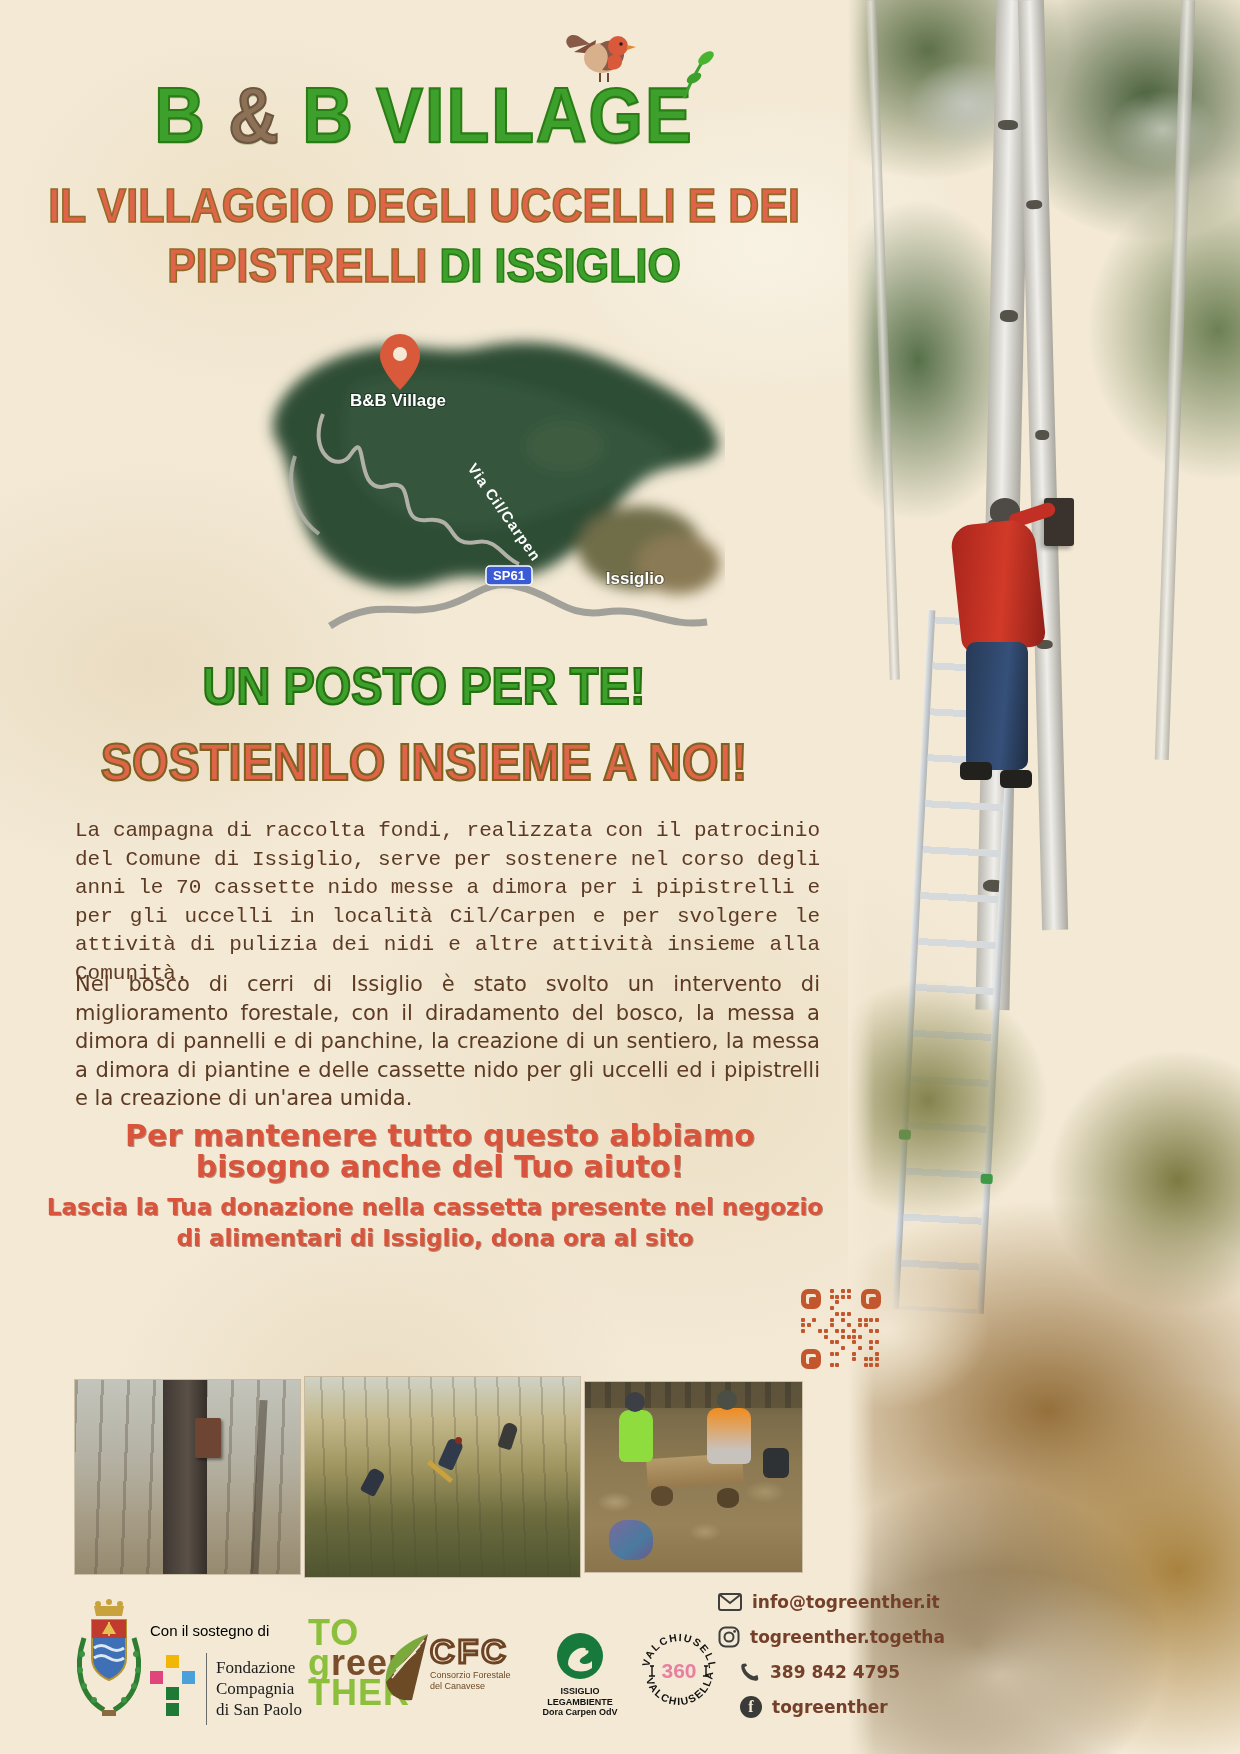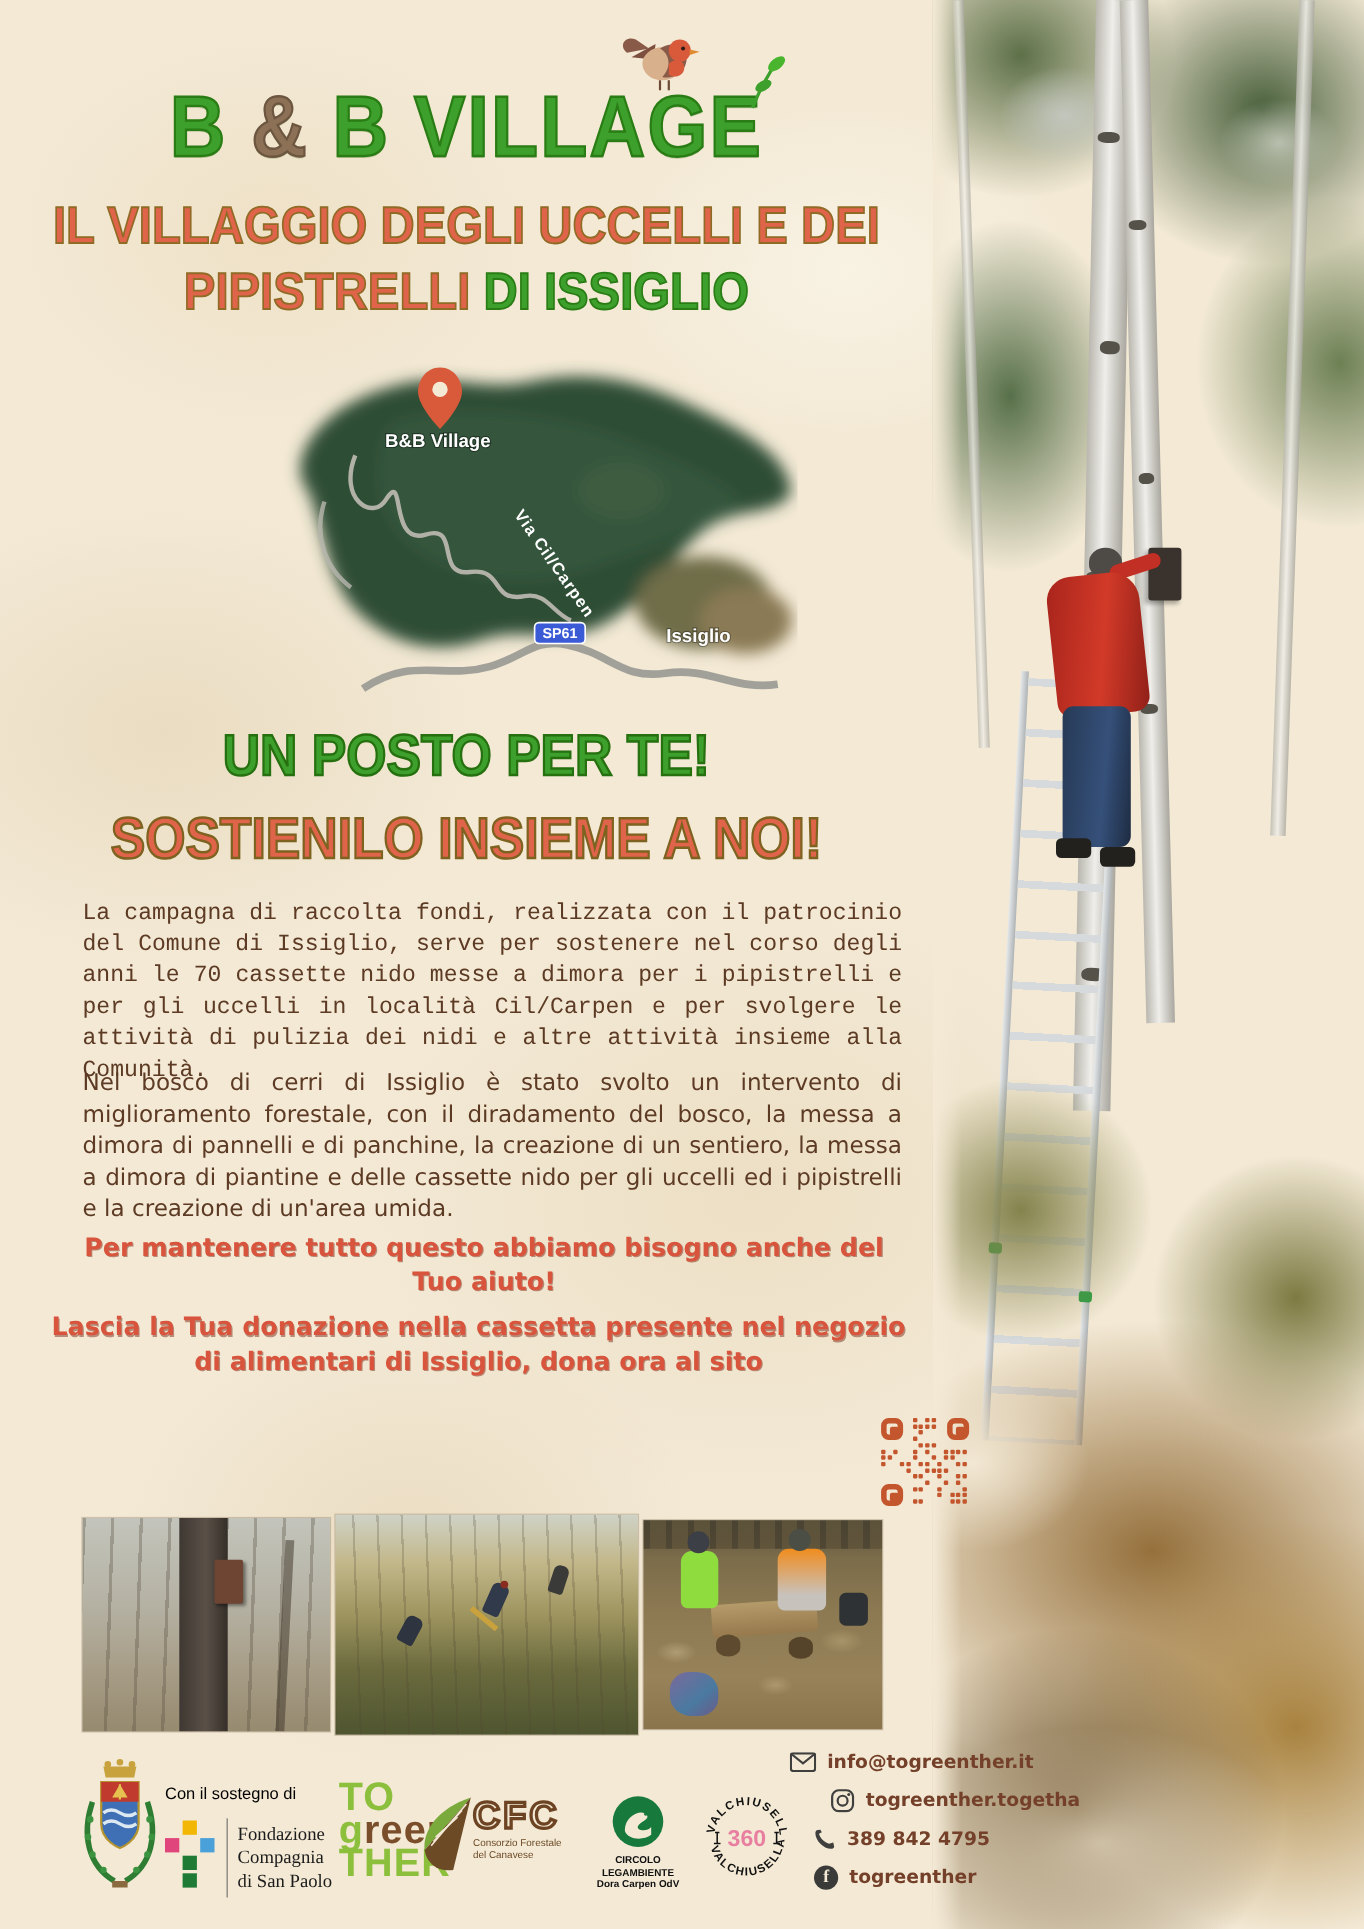--- a/index.html
+++ b/index.html
@@ -36,21 +36,21 @@
             font-family:"Liberation Sans",sans-serif;font-weight:bold;font-size:43px;line-height:54px;
             color:#e0644a;-webkit-text-stroke:1.5px #8f6b25;transform:scaleY(1.1);transform-origin:top center;}
   .subtitle .grn{color:#3da02c;-webkit-text-stroke:1.5px #2a7d14;}
   .h-green{top:655px;font-size:47px;color:#3da02c;-webkit-text-stroke:2px #26700f;}
   .h-orange{top:731px;font-size:47px;color:#e0644a;-webkit-text-stroke:2px #7d6220;}
   
   .para{position:absolute;left:75px;width:745px;text-align:justify;font-size:21px;line-height:28.5px;
         color:#5c3a24;}
   .cta{position:absolute;text-align:center;font-weight:bold;color:#d8543c;
        font-family:"DejaVu Sans",sans-serif;text-shadow:1px 1px 0 rgba(122,48,28,.5);}
-  .cta1{left:60px;top:1120px;width:760px;font-size:23px;line-height:31px;}
+  .cta1{left:60px;top:1120px;width:760px;font-size:30px;line-height:31px;}
   .cta2{left:45px;top:1192px;width:780px;font-size:23px;line-height:31px;}
   .cta3{left:75px;top:1254px;width:700px;font-size:23px;line-height:31px;}
   
   .qr{position:absolute;left:801px;top:1289px;width:80px;height:80px;}
   .qr .finder{position:absolute;width:20px;height:20px;border:5px solid #c4562e;border-radius:7px;box-sizing:border-box;}
   .qr .finder i{position:absolute;left:3px;top:3px;width:8px;height:8px;background:#c4562e;border-radius:2px;display:block;}
   .qr .qr-cells{position:absolute;inset:0;}
   .qr .qr-cells b{position:absolute;width:4px;height:4px;background:#c4562e;border-radius:1px;}
   
   .thumb{position:absolute;overflow:hidden;box-shadow:0 0 0 1px rgba(90,70,40,.25);}
@@ -351,21 +351,21 @@
       <span style="display:block;">del Canavese</span>
     </div>
   </div>
 
   <div style="position:absolute;left:532px;top:1630px;width:96px;text-align:center;">
     <svg width="52" height="52" viewBox="0 0 52 52" style="display:inline-block;">
       <circle cx="26" cy="26" r="23" fill="#17793b"></circle>
       <path d="M14 34 C14 20 30 14 34 20 C37 24 28 26 26 30 C24 34 34 36 38 31 L38 38 C30 44 16 42 14 34 Z" fill="#f3e9d5"></path>
       <circle cx="33" cy="19" r="1.6" fill="#17793b"></circle>
     </svg>
-    <div class="tiny" style="font-family:'Liberation Sans',sans-serif;font-weight:bold;color:#111;">CIRCOLO LEGAMBIENTE</div>
+    <div class="tiny" style="font-family:'Liberation Sans',sans-serif;font-weight:bold;color:#111;">ISSIGLIO LEGAMBIENTE</div>
     <div class="tiny" style="font-family:'Liberation Sans',sans-serif;font-weight:bold;color:#111;">Dora Carpen OdV</div>
   </div>
 
   <svg style="position:absolute;left:636px;top:1628px;" width="86" height="86" viewBox="0 0 86 86">
     <defs>
       <path id="arcTop" d="M13 43 A30 30 0 0 1 73 43"></path>
       <path id="arcBot" d="M9 43 A34 34 0 0 0 77 43"></path>
     </defs>
     <text font-family="Liberation Sans,sans-serif" font-size="10.5" font-weight="bold" fill="#111" letter-spacing="1.5">
       <textPath href="#arcTop" startOffset="4%">VALCHIUSELLA</textPath>
@@ -378,21 +378,21 @@
     <path d="M68 38 l4 0 m-2 0 l0 10 m-3 0 l6 0" stroke="#111" stroke-width="1.4" fill="none"></path>
   </svg>
 
   <div class="contact-row" style="left:700px;top:1592px;">
     <svg width="24" height="18" viewBox="0 0 24 18">
         <rect x="1" y="1" width="22" height="16" rx="2" fill="none" stroke="#3f3f3d" stroke-width="2"></rect>
         <path d="M2 2 L12 10 L22 2" fill="none" stroke="#3f3f3d" stroke-width="2"></path>
       </svg>
     <span>info@togreenther.it</span>
   </div>
-  <div class="contact-row" style="left:700px;top:1626px;margin-left:37px;">
+  <div class="contact-row" style="left:700px;top:1626px;">
     <svg width="22" height="22" viewBox="0 0 22 22">
         <rect x="1.5" y="1.5" width="19" height="19" rx="6" fill="none" stroke="#3f3f3d" stroke-width="2"></rect>
         <circle cx="11" cy="11" r="4.5" fill="none" stroke="#3f3f3d" stroke-width="2"></circle>
         <circle cx="16.6" cy="5.4" r="1.4" fill="#3f3f3d"></circle>
       </svg>
     <span>togreenther.togetha</span>
   </div>
   <div class="contact-row" style="left:722px;top:1662px;">
     <svg width="20" height="20" viewBox="0 0 24 24">
         <path d="M4 2 C2.5 2 1.5 3.5 1.5 5.5 C1.5 13.5 10.5 22.5 18.5 22.5 C20.5 22.5 22 21.5 22 20 L21 15.5 L16.5 17 C15 17 11.5 15 9.5 13 C7.5 11 5.5 7.5 5.5 6 L8.5 4.5 L7 1.8 Z" fill="#3f3f3d"></path>

